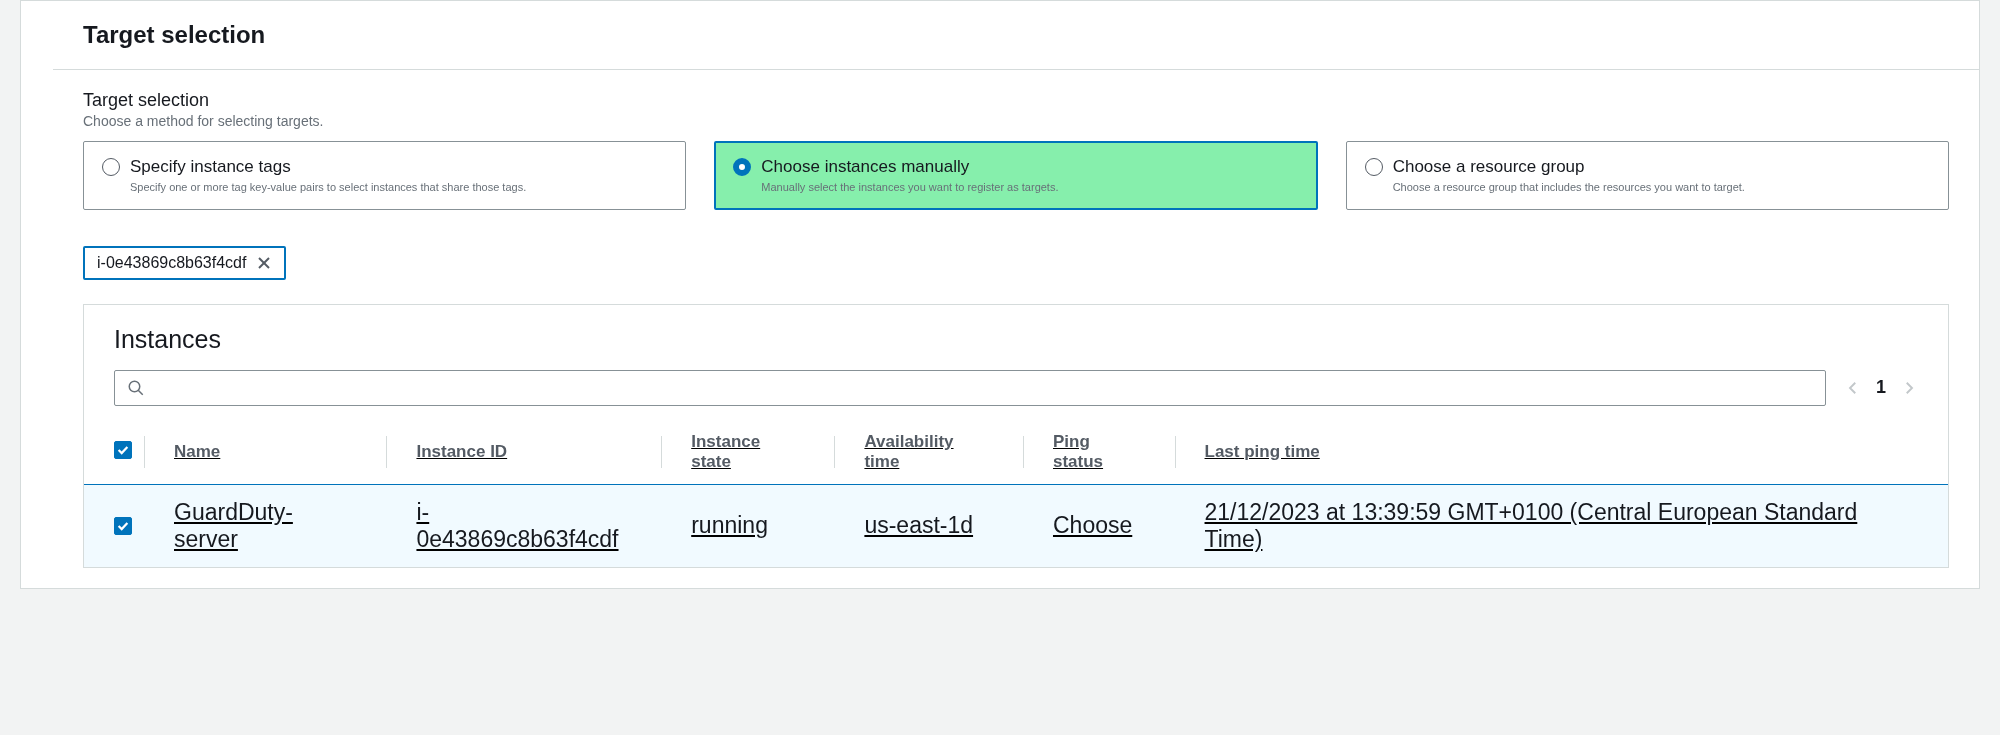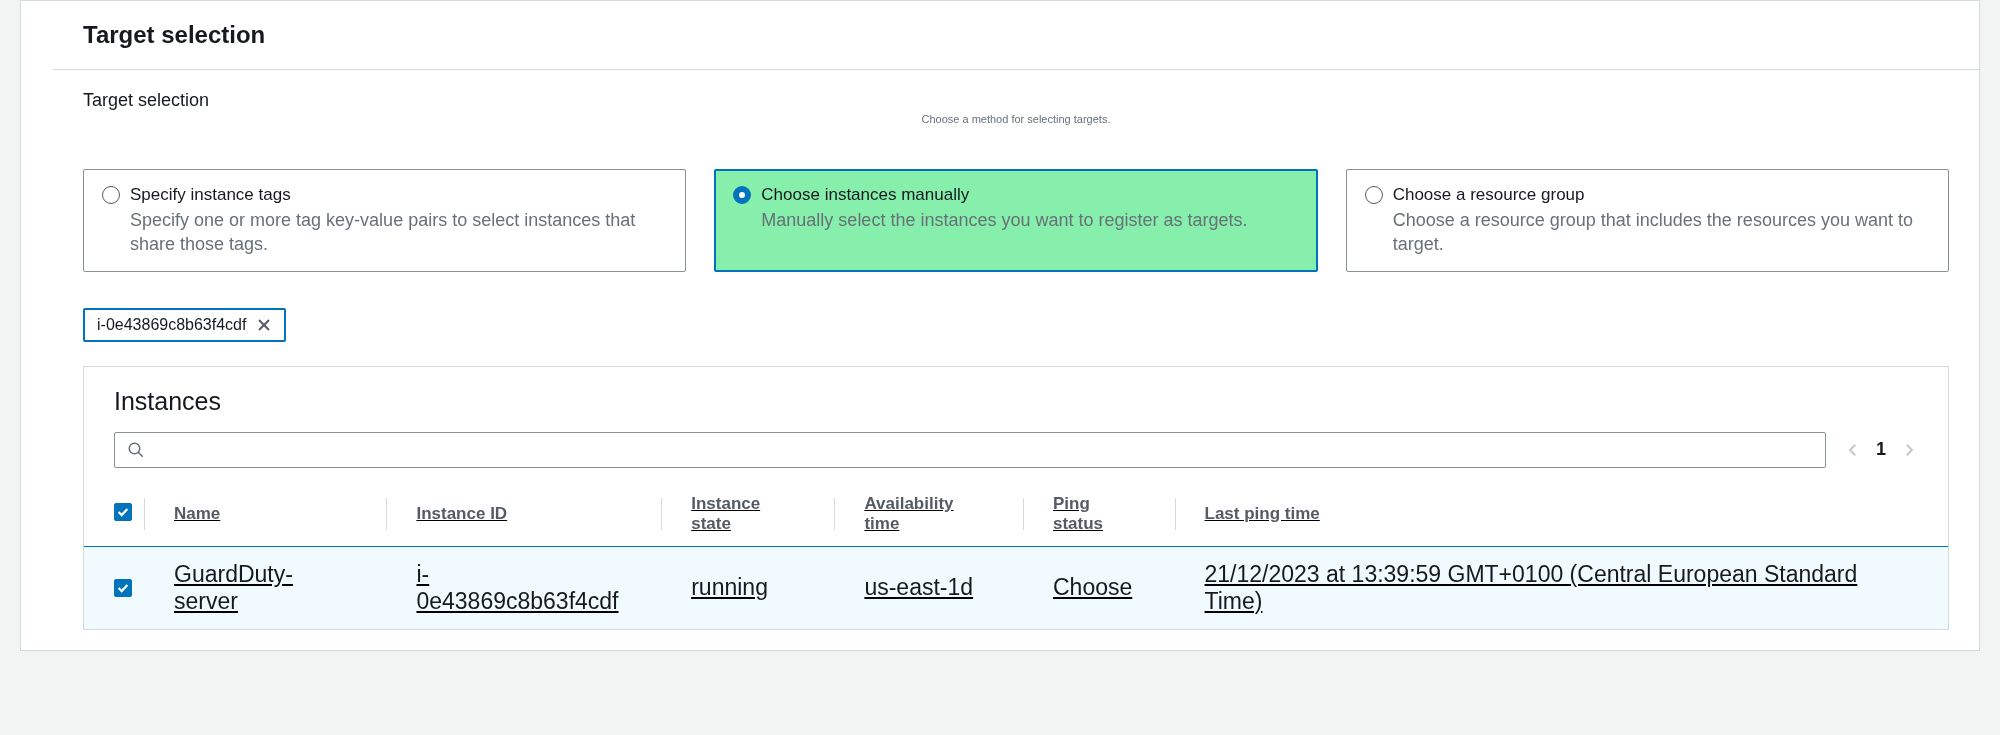--- a/index.html
+++ b/index.html
@@ -2,28 +2,28 @@
 <html><head>
 <meta charset="utf-8">
 <style>
 * { box-sizing: border-box; margin: 0; padding: 0; font-family: "Amazon Ember", "Helvetica Neue", Arial, sans-serif; }
 body { background: #f2f3f3; padding: 0; }
 .card { background: #fff; border: 1px solid #d5dbdb; margin: 0 20px; padding-left: 32px; }
 .card-header { padding: 20px 30px; border-bottom: 1px solid #d5dbdb; }
 .card-header h2 { font-size: 24px; font-weight: 700; color: #16191f; }
 .card-body { padding: 20px 30px; }
 .field-label { font-size: 18px; color: #16191f; font-weight: 400; margin-bottom: 2px; }
-.field-desc { font-size: 11px; color: #687078; margin-bottom: 12px; text-align: center; }
+.field-desc { font-size: 14px; color: #687078; margin-bottom: 12px; }
 .radio-row { display: flex; gap: 28px; }
-.radio-opt { flex: 1; border: 1px solid #879196; border-radius: 2px; padding: 14px 18px; display: flex; gap: 10px; cursor: pointer; background: #fff; margin-top: 32px; }
+.radio-opt { flex: 1; border: 1px solid #879196; border-radius: 2px; padding: 14px 18px; display: flex; gap: 10px; cursor: pointer; background: #fff; }
 .radio-opt.selected { border: 2px solid #0073bb; background: #86efac; padding: 13px 17px; }
 .radio-circle { flex: none; width: 18px; height: 18px; border: 1px solid #545b64; border-radius: 50%; margin-top: 2px; position: relative; background: #fff; }
 .radio-opt.selected .radio-circle { border: 6px solid #0073bb; }
 .radio-text .title { font-size: 17px; color: #16191f; font-weight: 400; line-height: 1.3; }
-.radio-text .desc { font-size: 18px; color: #687078; margin-top: 2px; line-height: 1.35; }
+.radio-text .desc { font-size: 11px; color: #687078; margin-top: 2px; line-height: 1.35; }
 .chips { margin-top: 36px; }
 .chip { display: inline-flex; align-items: center; gap: 10px; border: 2px solid #0073bb; border-radius: 2px; padding: 6px 12px; font-size: 16px; color: #16191f; background: #fff; }
 .chip .x { width: 16px; height: 16px; cursor: pointer; color:#545b64; }
 .sub-card { border: 1px solid #d5dbdb; margin-top: 24px; background:#fff; }
 .sub-header { padding: 20px 30px 16px; }
 .sub-header h3 { font-size: 25px; font-weight: 400; color: #16191f; }
 .search-row { display: flex; align-items: center; gap: 18px; padding: 0 30px 14px; }
 .search { flex: 1; display: flex; align-items: center; border: 1px solid #879196; border-radius: 2px; padding: 8px 12px; }
 .search .mag { width: 18px; height: 18px; color: #687078; }
 .search input { border: none; outline: none; flex: 1; font-size: 16px; margin-left:8px; background:transparent; }

